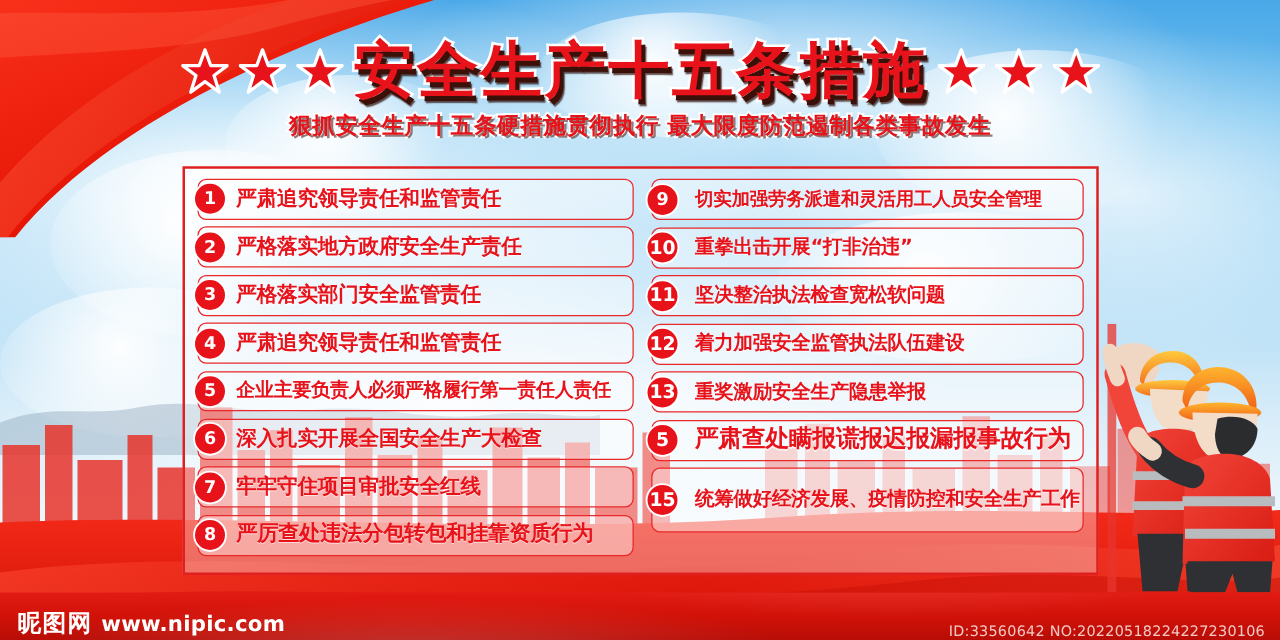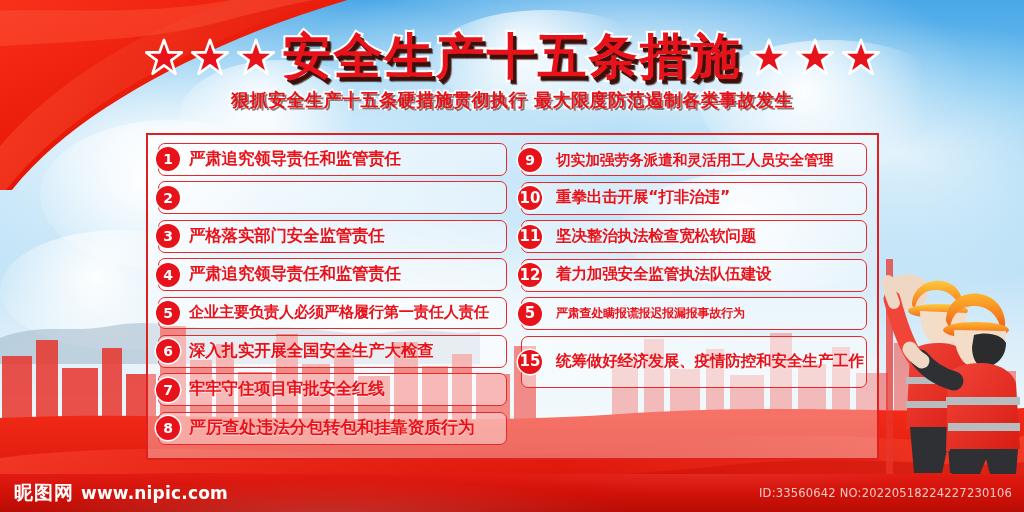--- a/index.html
+++ b/index.html
@@ -117,21 +117,21 @@
   .col.right .item-text { font-size:15.6px; }
 
   
   .workers { position:absolute; right:4px; bottom:38px; width:170px; height:215px; z-index:7; }
 
   
   .footer {
     position:absolute; left:0; bottom:0; width:1024px; height:38px;
     background:linear-gradient(180deg,#e21b13 0%, #cf1108 55%, #b70d06 100%);
     z-index:10;
-    display:flex; align-items:center; justify-content:space-between;
+    display:flex; align-items:flex-end; justify-content:space-between;
     padding:0 12px 0 14px;
     overflow:hidden;
   }
   .footer::after{
     content:""; position:absolute; left:0; top:0; width:1024px; height:38px;
     background:
       radial-gradient(ellipse 50% 180% at 32% 120%, rgba(255,255,255,.16), rgba(255,255,255,0) 60%),
       radial-gradient(ellipse 40% 160% at 70% -40%, rgba(255,255,255,.10), rgba(255,255,255,0) 60%);
     pointer-events:none;
   }
@@ -266,20 +266,21 @@
   </div>
 
   <div class="panel">
     <div class="col left">
       <div class="item">
           <span class="badge">1</span>
           <span class="item-text">严肃追究领导责任和监管责任</span>
         </div>
       <div class="item">
           <span class="badge">2</span>
+          <span class="item-text">严格落实地方政府安全生产责任</span>
         </div>
       <div class="item">
           <span class="badge">3</span>
           <span class="item-text">严格落实部门安全监管责任</span>
         </div>
       <div class="item">
           <span class="badge">4</span>
           <span class="item-text">严肃追究领导责任和监管责任</span>
         </div>
       <div class="item">
@@ -311,22 +312,26 @@
         </div>
       <div class="item">
           <span class="badge two">11</span>
           <span class="item-text">坚决整治执法检查宽松软问题</span>
         </div>
       <div class="item">
           <span class="badge two">12</span>
           <span class="item-text">着力加强安全监管执法队伍建设</span>
         </div>
       <div class="item">
+          <span class="badge two">13</span>
+          <span class="item-text">重奖激励安全生产隐患举报</span>
+        </div>
+      <div class="item">
           <span class="badge two">5</span>
-          <span class="item-text" style="font-size:12px">严肃查处瞒报谎报迟报漏报事故行为</span>
+          <span class="item-text" style="font-size:19px">严肃查处瞒报谎报迟报漏报事故行为</span>
         </div>
       <div class="item tall">
           <span class="badge two">15</span>
           <span class="item-text">统筹做好经济发展、疫情防控和安全生产工作</span>
         </div>
     </div>
   </div>
 
   <svg class="workers" viewBox="0 0 170 215">
     <defs>

